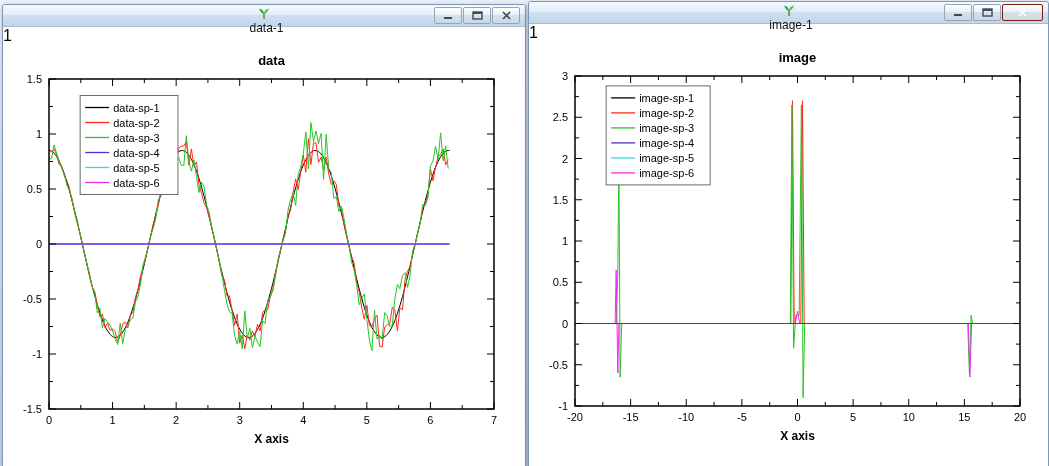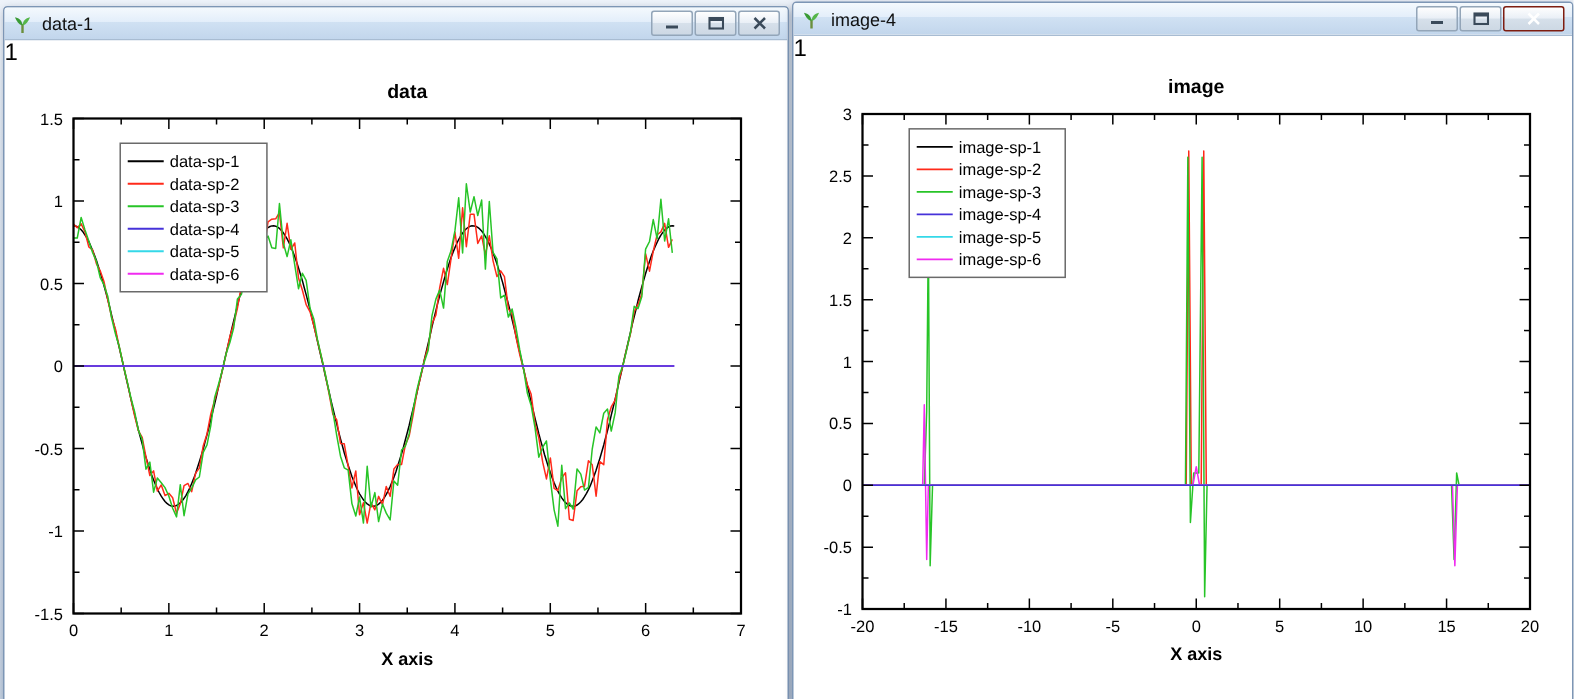--- a/index.html
+++ b/index.html
@@ -11,21 +11,21 @@
   .window{
     position:absolute;background:#fff;
     border:1px solid #7d96b5;border-radius:3px 3px 0 0;
     box-shadow:1px 2px 6px rgba(30,50,80,.35);
   }
   #win-left{left:2px;top:4px;width:522px;height:462px}
   #win-right{left:528px;top:1px;width:519px;height:465px}
   .titlebar{
     height:21px;display:flex;align-items:center;padding:0 4px;position:relative;
     background:linear-gradient(180deg,#f4f9fd 0%,#e3eefa 45%,#d0e1f3 46%,#c2d6ec 100%);
-    border-bottom:1px solid #a8bcd2;border-radius:2px 2px 0 0;
+    border-bottom:1px solid #a8bcd2;border-radius:2px 2px 0 0;flex-direction:column;
   }
   .win-icon{width:16px;height:16px;display:inline-flex;flex:0 0 auto}
   .win-title{font-size:12px;color:#101010;margin-left:5px;white-space:nowrap}
   .win-controls{position:absolute;right:5px;top:2px;display:flex;gap:1px}
   .wbtn{
     width:28px;height:17px;display:flex;align-items:center;justify-content:center;
     border:1px solid #93a5b8;border-radius:2px;padding:0;cursor:default;
     background:linear-gradient(180deg,#fefefe 0%,#e9eff6 48%,#d6e0ea 50%,#cdd8e4 100%);
   }
   .wbtn.close-active{
@@ -188,21 +188,21 @@
 
 <div class="window" id="win-right">
   <div class="titlebar">
     <span class="win-icon">
       <svg width="16" height="16" viewBox="0 0 16 16">
         <path d="M8 14 L8 8" stroke="#6b8f3c" stroke-width="1.6" fill="none"></path>
         <path d="M8 9 C5.5 8.5 4 6 3 3.5 C6 4 7.8 6 8 9 Z" fill="#3a9b35"></path>
         <path d="M8 9 C10.5 8.5 12 6 13 3.5 C10 4 8.2 6 8 9 Z" fill="#55b64a"></path>
       </svg>
     </span>
-    <span class="win-title">image-4</span>
+    <span class="win-title">image-1</span>
     <span class="win-controls">
       <button class="wbtn">
         <svg width="10" height="9" viewBox="0 0 10 9">
             <line x1="1" y1="7" x2="9" y2="7" stroke="#3a4a5a" stroke-width="2"></line>
           </svg>
       </button>
       <button class="wbtn">
         <svg width="11" height="9" viewBox="0 0 11 9">
             <rect x="1" y="1" width="9" height="7" fill="none" stroke="#3a4a5a" stroke-width="1.4"></rect>
             <line x1="1" y1="2" x2="10" y2="2" stroke="#3a4a5a" stroke-width="2"></line>

